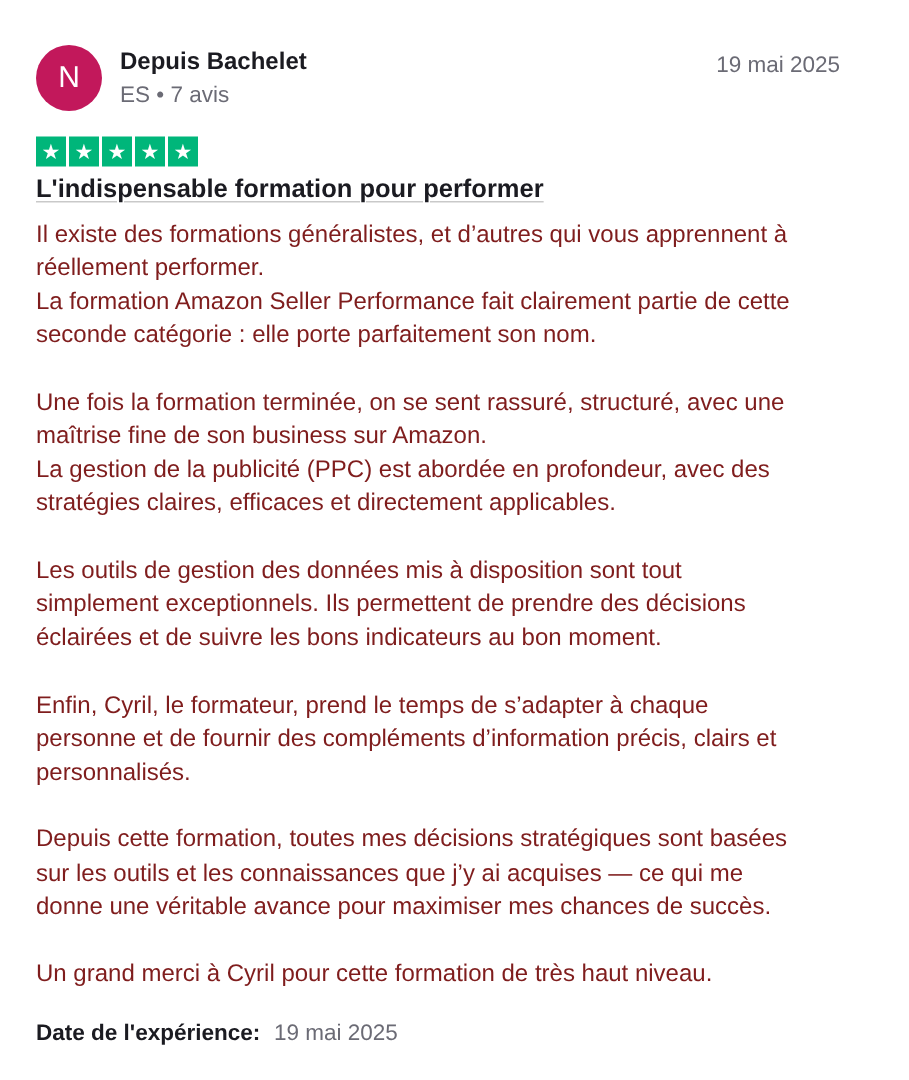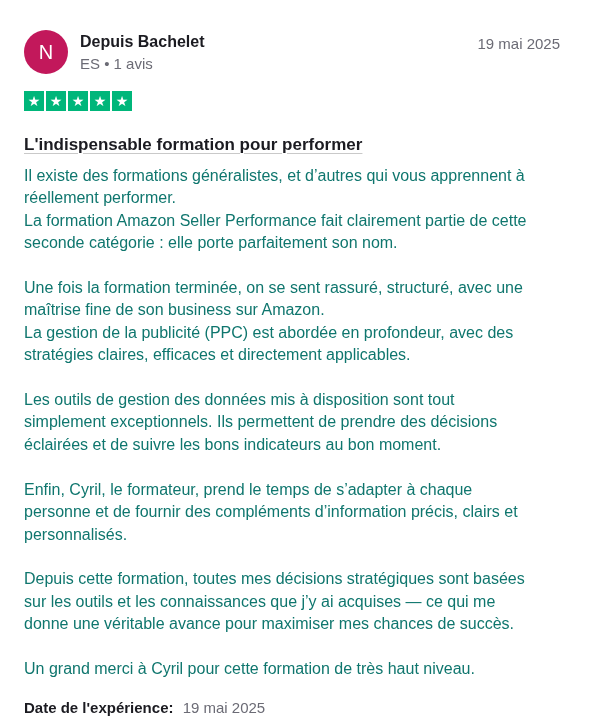--- a/index.html
+++ b/index.html
@@ -72,41 +72,41 @@
     height: 20px;
     background: #00b67a;
     color: #ffffff;
     font-size: 14px;
     line-height: 20px;
     text-align: center;
     display: inline-block;
   }
   
   .review-title {
-    margin: 23px 0 0 0;
+    margin: 4px 0 0 0;
     font-size: 17px;
     font-weight: bold;
     color: #1b1b21;
     line-height: 21px;
   }
   .review-title a {
     color: #1b1b21;
     text-decoration: underline;
     text-decoration-color: #c9c9c9;
     text-decoration-thickness: 1px;
     text-underline-offset: 3px;
     cursor: pointer;
   }
   
   .review-body {
     margin: 10px 0 0 0;
     width: 575px;
     font-size: 16px;
     line-height: 22.4px;
-    color: #0f766e;
+    color: #7f1d1d;
     white-space: pre-line;
   }
   
   .experience-row {
     margin-top: 18px;
     font-size: 15px;
     line-height: 20px;
   }
   .experience-label {
     font-weight: bold;
@@ -120,21 +120,21 @@
 </style>
 </head>
 <body>
 
 <div class="review-card">
 
   <div class="review-header">
     <div class="avatar">N</div>
     <div class="reviewer-info">
       <div class="reviewer-name">Depuis Bachelet</div>
-      <div class="reviewer-meta">ES • 1 avis</div>
+      <div class="reviewer-meta">ES • 7 avis</div>
     </div>
     <div class="review-date">19 mai 2025</div>
   </div>
 
   <div class="star-row">
       <span class="star-tile">★</span>
       <span class="star-tile">★</span>
       <span class="star-tile">★</span>
       <span class="star-tile">★</span>
       <span class="star-tile">★</span>

